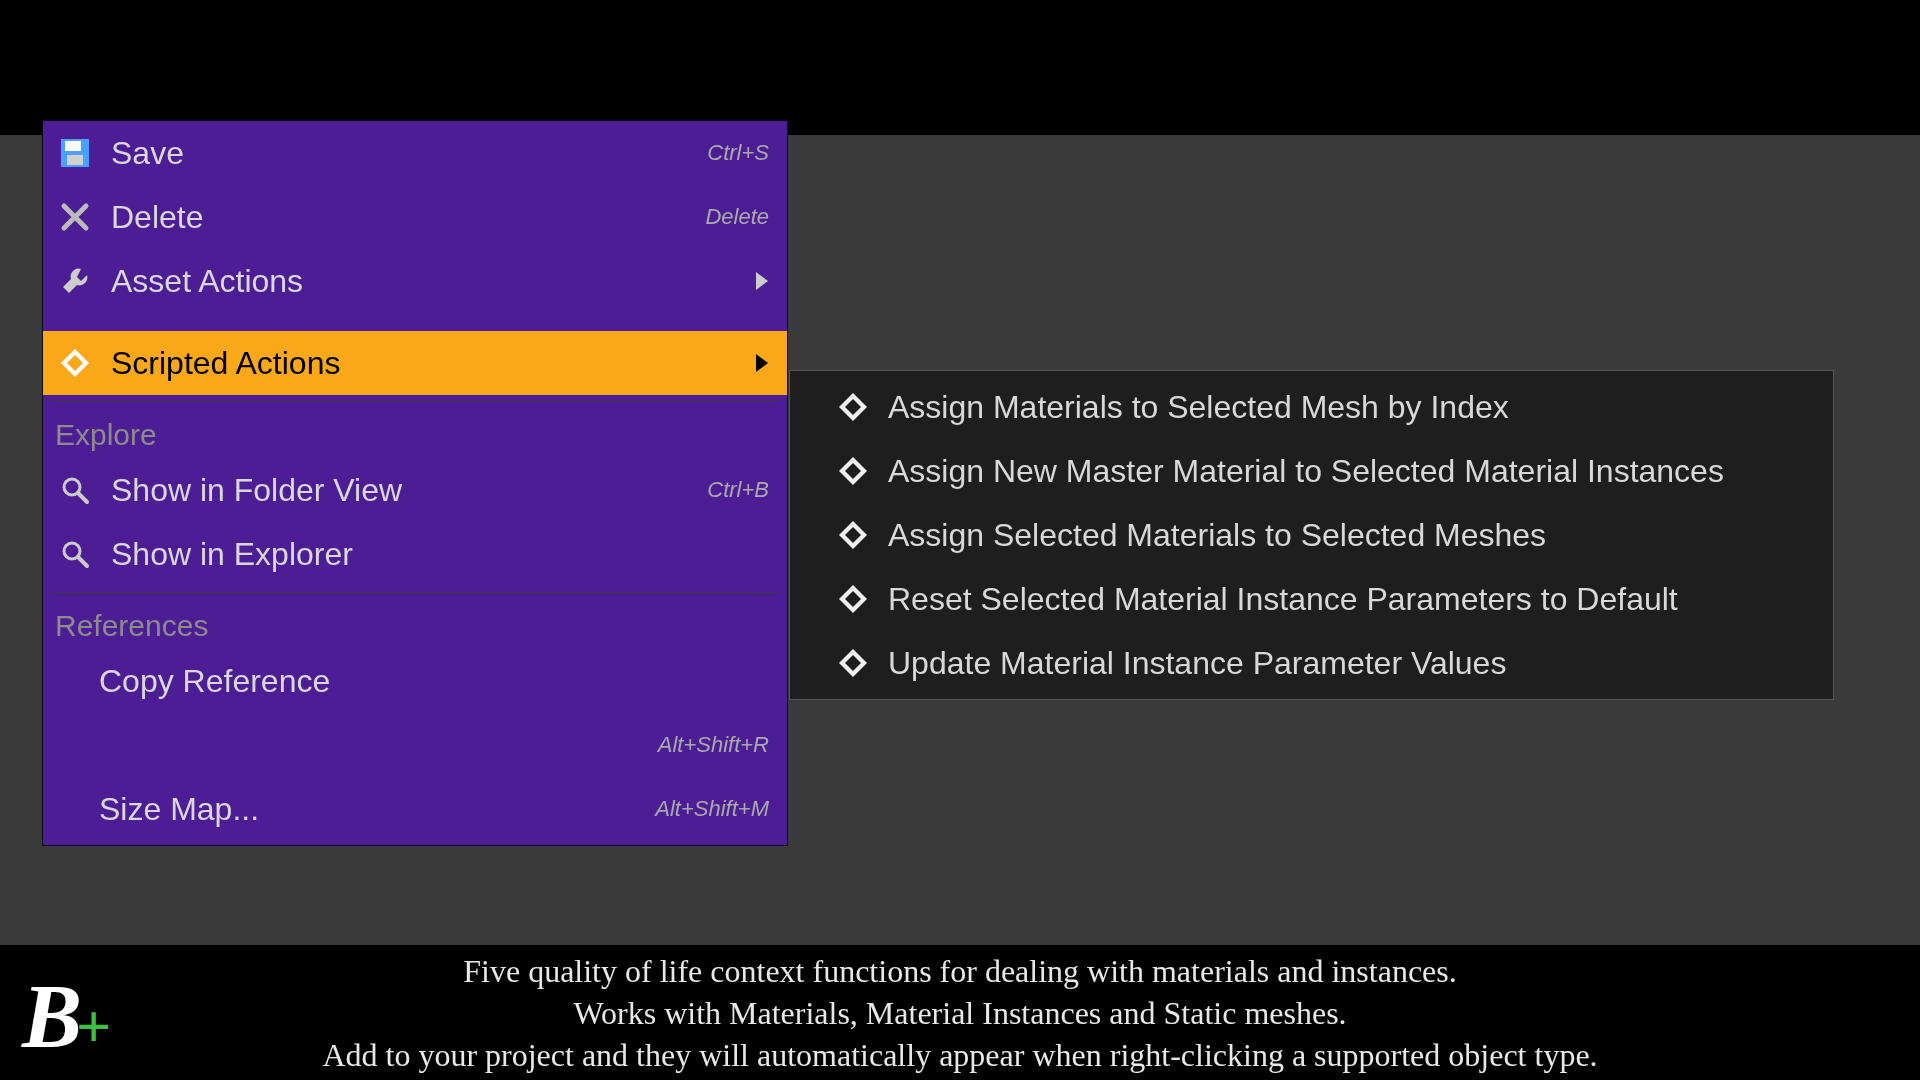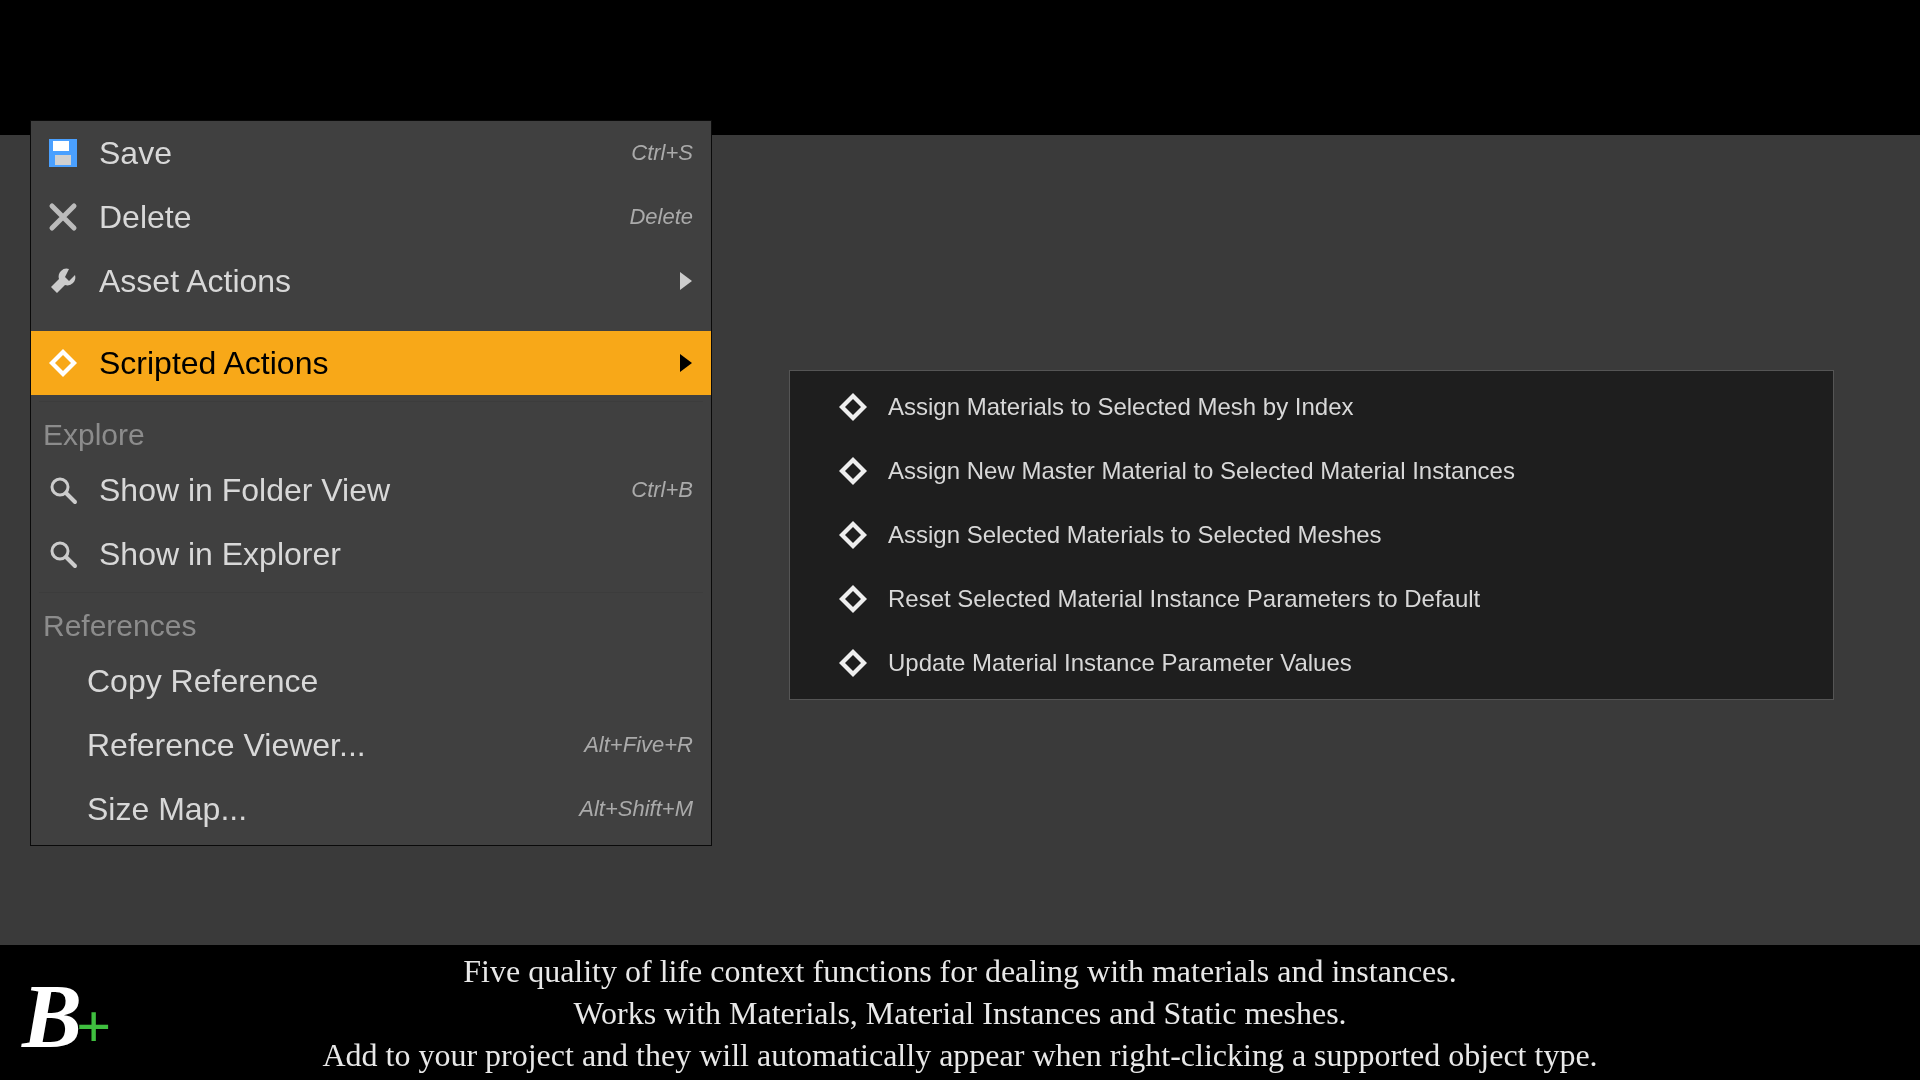--- a/index.html
+++ b/index.html
@@ -24,24 +24,24 @@
     position: absolute;
     left: 0;
     top: 135px;
     width: 1920px;
     height: 810px; 
     background: #3a3a3a;
   }
 
   .context-menu {
     position: absolute;
-    left: 30px;
+    left: 42px;
     top: 120px;
-    width: 682px;
-    background: #404040;
+    width: 746px;
+    background: #4c1d95;
     border: 1px solid #0a0a0a;
     padding-bottom: 4px;
   }
   .menu-item {
     display: flex;
     align-items: center;
     height: 64px;
     padding: 0 18px 0 14px;
     font-size: 32px;
     color: #d8d8d8;
@@ -89,21 +89,21 @@
 
   .submenu {
     position: absolute;
     left: 789px;
     top: 370px;
     width: 1045px;
     background: #1e1e1e;
     border: 1px solid #555;
     padding: 4px 0;
   }
-  .submenu .menu-item { height: 64px; font-size: 24px; padding-left: 46px; }
+  .submenu .menu-item { height: 64px; font-size: 32px; padding-left: 46px; }
   .submenu .menu-item .icon { width:34px; flex:0 0 34px; }
 
   
   .caption {
     position: absolute;
     left: 0;
     bottom: 0;
     width: 1920px;
     height: 135px;
     background: #000;
@@ -235,23 +235,22 @@
 
     <div class="separator"></div>
 
     <div class="section-head">References</div>
 
     <div class="menu-item indent">
       <span class="label">Copy Reference</span>
       <span class="spacer"></span>
     </div>
     <div class="menu-item indent">
-      <span class="label">Reference Viewer...</span>
-      <span class="spacer"></span>
-      <span class="shortcut">Alt+Five+R</span>
+      <span class="spacer"></span>
+      <span class="shortcut">Alt+Shift+R</span>
     </div>
     <div class="menu-item indent">
       <span class="label">Size Map...</span>
       <span class="spacer"></span>
       <span class="shortcut">Alt+Shift+M</span>
     </div>
 
   </div>
 
   <div class="submenu">

